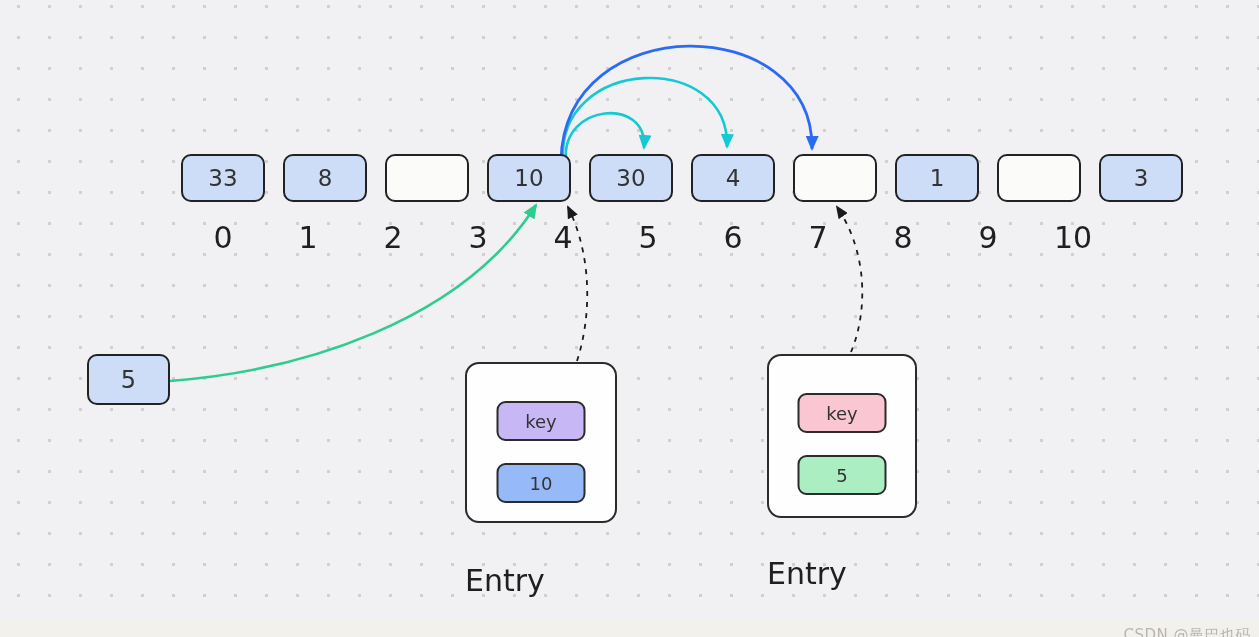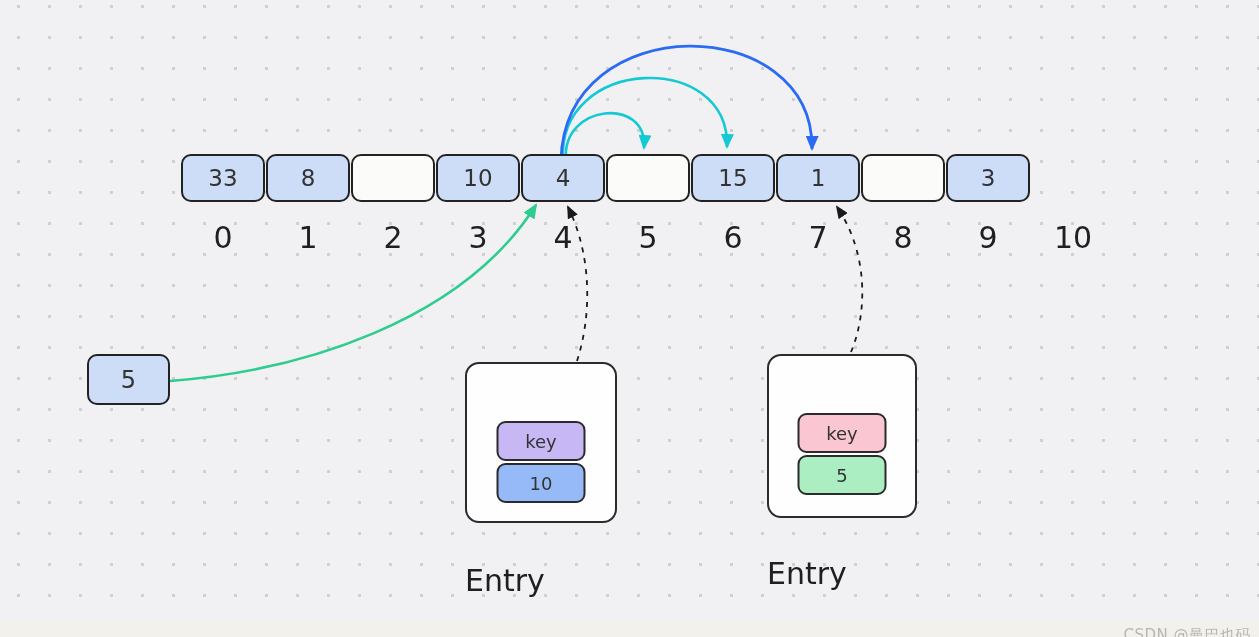--- a/index.html
+++ b/index.html
@@ -7,21 +7,21 @@
     position:relative;
     width:1259px;height:637px;
     overflow:hidden;
     font-family:"DejaVu Sans","Liberation Sans",sans-serif;
     background-color:#f1f1f4;
     background-image:radial-gradient(circle,#cfcfd4 1.5px,transparent 1.7px);
     background-size:31px 31px;
     background-position:3px -9px;
   }
   #overlay{position:absolute;left:0;top:0;width:1259px;height:637px;pointer-events:none;}
-  #array-row{position:absolute;left:181px;top:154px;display:flex;gap:1px;}
+  #array-row{position:absolute;left:181px;top:154px;display:flex;gap:18px;}
   .cell{
     width:84px;height:48px;box-sizing:border-box;
     border:2px solid #222;border-radius:10px;
     display:flex;align-items:center;justify-content:center;
     font-size:23px;color:#333;
   }
   .cell.filled{background:#cdddf8;}
   .cell.empty{background:#fbfbf9;}
   #index-row{position:absolute;left:181px;top:218px;display:flex;gap:1px;}
   .idx{
@@ -39,21 +39,21 @@
   }
   #entry-card-1{left:465px;top:362px;width:152px;height:161px;}
   #entry-card-2{left:767px;top:354px;width:150px;height:164px;}
   .pill{
     position:absolute;left:50%;transform:translateX(-50%);
     width:89px;height:40px;box-sizing:border-box;
     border:2px solid #2b2b2b;border-radius:9px;
     display:flex;align-items:center;justify-content:center;
     font-size:18px;color:#333;
   }
-  .pill.key{top:37px;margin-top:20px;}
+  .pill.key{top:37px;}
   .pill.val{top:99px;}
   .entry-label{
     position:absolute;text-align:left;font-size:30px;color:#1f1f1f;
   }
   #entry-label-1{left:465px;width:152px;top:563px;}
   #entry-label-2{left:767px;width:150px;top:556px;}
   #bottom-strip{position:absolute;left:0;bottom:0;width:100%;height:18px;background:#f3f1ec;}
   #watermark{
     position:absolute;right:8px;top:612px;
     font-size:15px;color:#b9b6b0;letter-spacing:0.5px;margin-top:14px;
@@ -95,27 +95,27 @@
       <div class="cell filled">
         <span>8</span>
       </div>
       <div class="cell empty">
         <span></span>
       </div>
       <div class="cell filled">
         <span>10</span>
       </div>
       <div class="cell filled">
+        <span>30</span>
+      </div>
+      <div class="cell filled">
         <span>4</span>
       </div>
       <div class="cell empty">
         <span></span>
-      </div>
-      <div class="cell filled">
-        <span>15</span>
       </div>
       <div class="cell filled">
         <span>1</span>
       </div>
       <div class="cell empty">
         <span></span>
       </div>
       <div class="cell filled">
         <span>3</span>
       </div>

